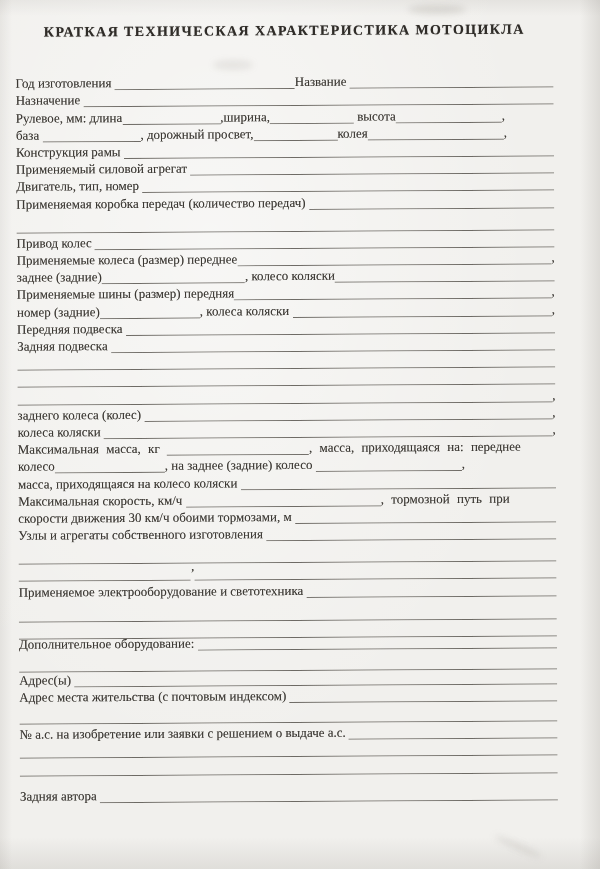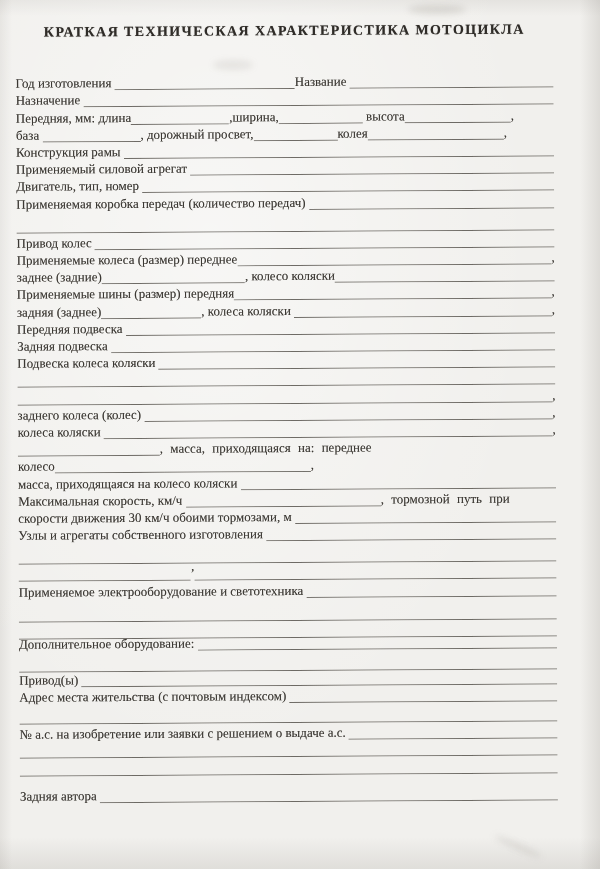--- a/index.html
+++ b/index.html
@@ -73,21 +73,21 @@
           <span class="t">Год изготовления </span>
           <span class="blank" style="width: 180px;"></span>
           <span class="t">Название </span>
           <span class="blank grow"></span>
         </div>
         <div class="form-line">
           <span class="t">Назначение </span>
           <span class="blank grow"></span>
         </div>
         <div class="form-line">
-          <span class="t">Передняя, мм: длина</span>
+          <span class="t">Рулевое, мм: длина</span>
           <span class="blank" style="width: 98px;"></span>
           <span class="t">,ширина,</span>
           <span class="blank" style="width: 84px;"></span>
           <span class="t"> высота</span>
           <span class="blank" style="width: 106px;"></span>
           <span class="t">,</span>
         </div>
         <div class="form-line">
           <span class="t">база </span>
           <span class="blank" style="width: 98px;"></span>
@@ -130,62 +130,63 @@
           <span class="blank" style="width: 143px;"></span>
           <span class="t">, колесо коляски</span>
           <span class="blank grow"></span>
         </div>
         <div class="form-line">
           <span class="t">Применяемые шины (размер) передняя</span>
           <span class="blank grow"></span>
           <span class="t">,</span>
         </div>
         <div class="form-line">
-          <span class="t">задняя (заднее)</span>
+          <span class="t">номер (задние)</span>
           <span class="blank" style="width: 100px;"></span>
           <span class="t">, колеса коляски </span>
           <span class="blank grow"></span>
           <span class="t">,</span>
         </div>
         <div class="form-line">
           <span class="t">Передняя подвеска </span>
           <span class="blank grow"></span>
         </div>
         <div class="form-line">
           <span class="t">Задняя подвеска </span>
           <span class="blank grow"></span>
         </div>
         <div class="form-line">
-          <span class="t">Подвеска колеса коляски </span>
           <span class="blank grow"></span>
         </div>
         <div class="form-line">
           <span class="blank grow"></span>
         </div>
         <div class="form-line">
           <span class="blank grow"></span>
           <span class="t">,</span>
         </div>
         <div class="form-line">
           <span class="t">заднего колеса (колес) </span>
           <span class="blank grow"></span>
           <span class="t">,</span>
         </div>
         <div class="form-line">
           <span class="t">колеса коляски </span>
           <span class="blank grow"></span>
           <span class="t">,</span>
         </div>
         <div class="form-line">
+          <span class="t j">Максимальная масса, кг </span>
           <span class="blank" style="width: 142px;"></span>
           <span class="t j">, масса, приходящаяся на: переднее</span>
         </div>
         <div class="form-line">
           <span class="t">колесо</span>
           <span class="blank" style="width: 110px;"></span>
+          <span class="t">, на заднее (задние) колесо </span>
           <span class="blank" style="width: 146px;"></span>
           <span class="t">,</span>
         </div>
         <div class="form-line">
           <span class="t">масса, приходящаяся на колесо коляски </span>
           <span class="blank grow"></span>
         </div>
         <div class="form-line">
           <span class="t">Максимальная скорость, км/ч </span>
           <span class="blank" style="width: 195px;"></span>
@@ -218,21 +219,21 @@
           <span class="blank grow"></span>
         </div>
         <div class="form-line">
           <span class="t">Дополнительное оборудование: </span>
           <span class="blank grow"></span>
         </div>
         <div class="form-line">
           <span class="blank grow"></span>
         </div>
         <div class="form-line">
-          <span class="t">Привод(ы) </span>
+          <span class="t">Адрес(ы) </span>
           <span class="blank grow"></span>
         </div>
         <div class="form-line">
           <span class="t">Адрес места жительства (с почтовым индексом) </span>
           <span class="blank grow"></span>
         </div>
         <div class="form-line">
           <span class="blank grow"></span>
         </div>
         <div class="form-line">

